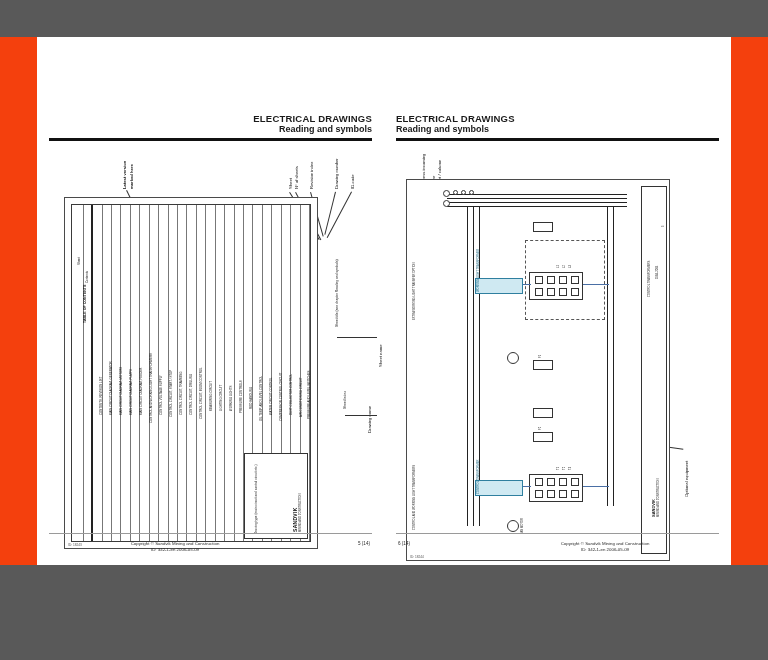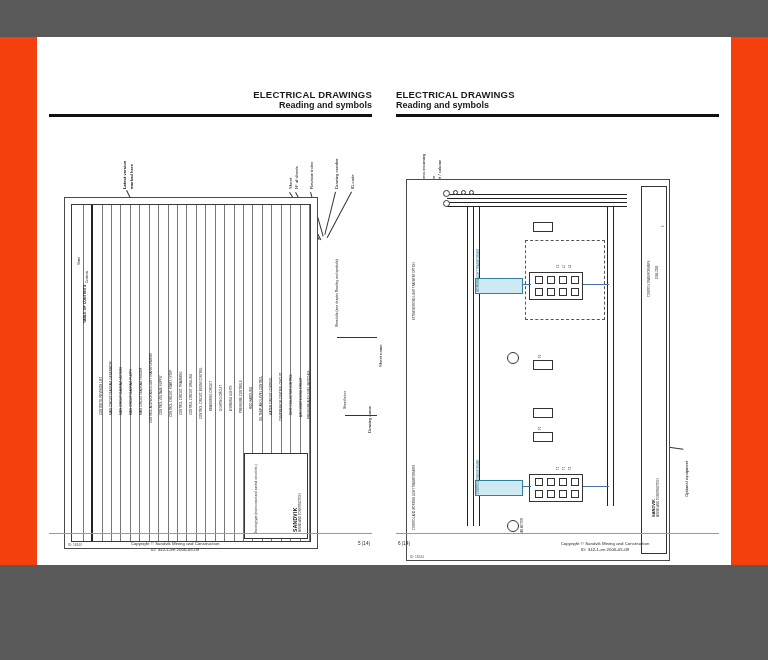--- a/index.html
+++ b/index.html
@@ -16,21 +16,21 @@
 
   .paper{
     position:absolute;top:37px;background:#ffffff;
     box-sizing:border-box;
   }
   .paper.left{left:37px;width:347px;height:528px;}
   .paper.right{left:384px;width:347px;height:528px;}
 
   
   .pg-head{position:absolute;left:0;right:0;top:0;padding:0 12px;box-sizing:border-box;}
-  .pg-head .t1{font-size:9.5px;font-weight:bold;color:#1a1a1a;letter-spacing:.2px;line-height:11px;}
+  .pg-head .t1{font-size:9.5px;font-weight:bold;color:#1a1a1a;letter-spacing:.2px;line-height:11px;margin-top:24px;}
   .pg-head .t2{font-size:9px;font-weight:bold;color:#1a1a1a;line-height:11px;}
   .paper.left .pg-head{text-align:right;top:52px;}
   .paper.right .pg-head{text-align:left;top:52px;}
   .rule{height:3px;background:#111;margin-top:3px;}
 
   
   .pg-foot{position:absolute;left:0;right:0;bottom:0;height:32px;box-sizing:border-box;}
   .foot-rule{position:absolute;left:12px;right:12px;top:0;height:1px;background:#9a9a9a;}
   .cp{position:absolute;font-size:4.4px;color:#2a2a2a;line-height:5.4px;text-align:center;}
   .pn{position:absolute;font-size:4.6px;color:#2a2a2a;}

